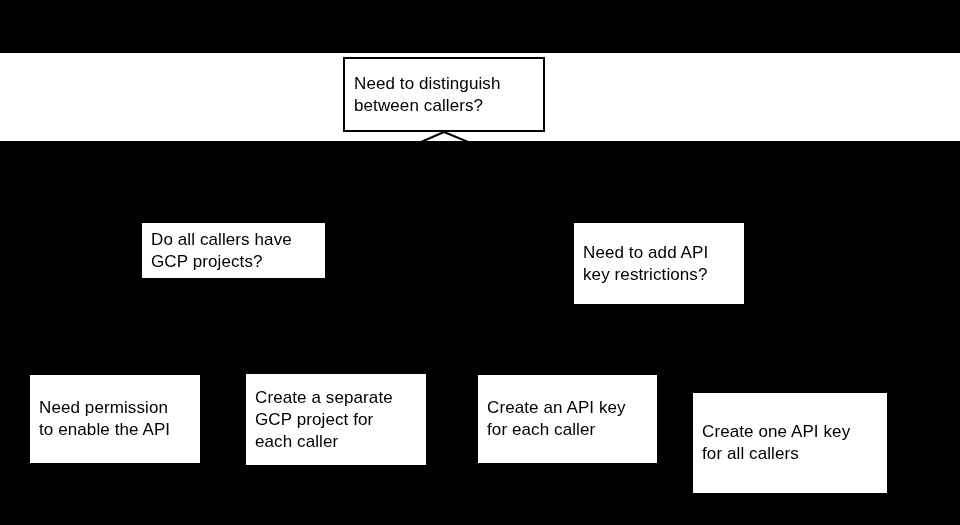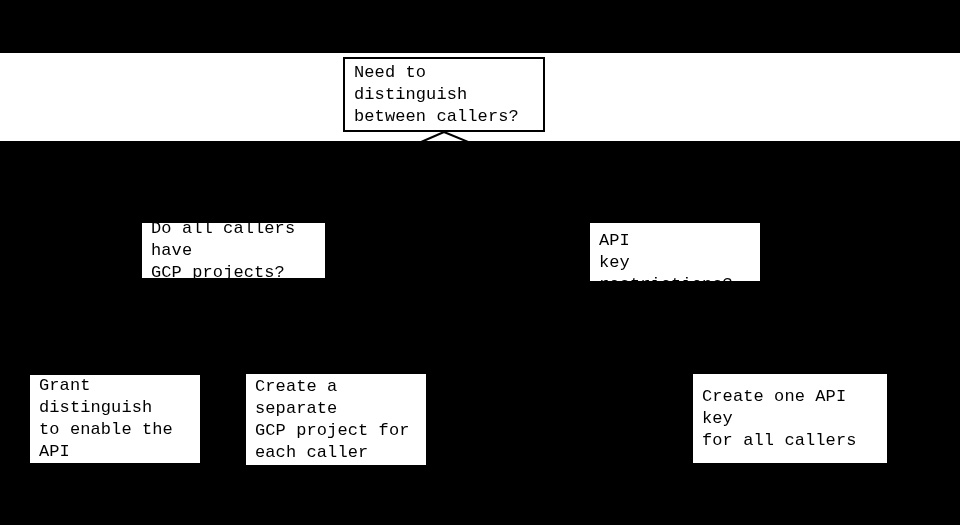--- a/index.html
+++ b/index.html
@@ -28,32 +28,31 @@
     background: var(--surface, #ffffff);
     color: var(--text, #000000);
     font-size: 17px;
     line-height: 22px;
     padding: 4px 9px;
     display: flex;
     align-items: center;
     box-sizing: border-box;
     white-space: pre-line;
     letter-spacing: 0.1px;
-    font-family: Liberation Mono, monospace;
   }
   .node.bordered {
     border: 2px solid var(--border, #000000);
   }
   .node-root          { left: 343px; top: 57px;  width: 202px; height: 75px; }
   .node-gcp-question  { left: 142px; top: 223px; width: 183px; height: 55px; }
-  .node-key-question  { left: 590px; top: 223px; width: 170px; height: 58px; }
+  .node-key-question  { left: 574px; top: 223px; width: 170px; height: 81px; }
   .node-grant         { left: 30px;  top: 375px; width: 170px; height: 88px; }
   .node-separate      { left: 246px; top: 374px; width: 180px; height: 91px; }
   .node-key-each      { left: 478px; top: 375px; width: 179px; height: 88px; }
-  .node-key-all       { left: 693px; top: 374px; width: 194px; height: 89px; }
+  .node-key-all       { left: 693px; top: 393px; width: 194px; height: 100px; }
 </style>
 </head>
 <body>
 
 <div class="canvas">
 
   <svg class="layer-svg" viewBox="0 0 960 525">
 
     <rect x="0" y="53" width="960" height="88" fill="#ffffff"></rect>
 
@@ -72,29 +71,33 @@
     <span>Do all callers have
 GCP projects?</span>
   </div>
 
   <div class="node node-key-question">
     <span>Need to add API
 key restrictions?</span>
   </div>
 
   <div class="node node-grant">
-    <span>Grant distinguish
+    <span>Need permission
 to enable the API</span>
   </div>
 
   <div class="node node-separate">
     <span>Create a separate
 GCP project for
 each caller</span>
   </div>
 
+  <div class="node node-key-each">
+    <span>Create an API key
+for each caller</span>
+  </div>
 
   <div class="node node-key-all">
     <span>Create one API key
 for all callers</span>
   </div>
 
 </div>
 
 </body></html>

